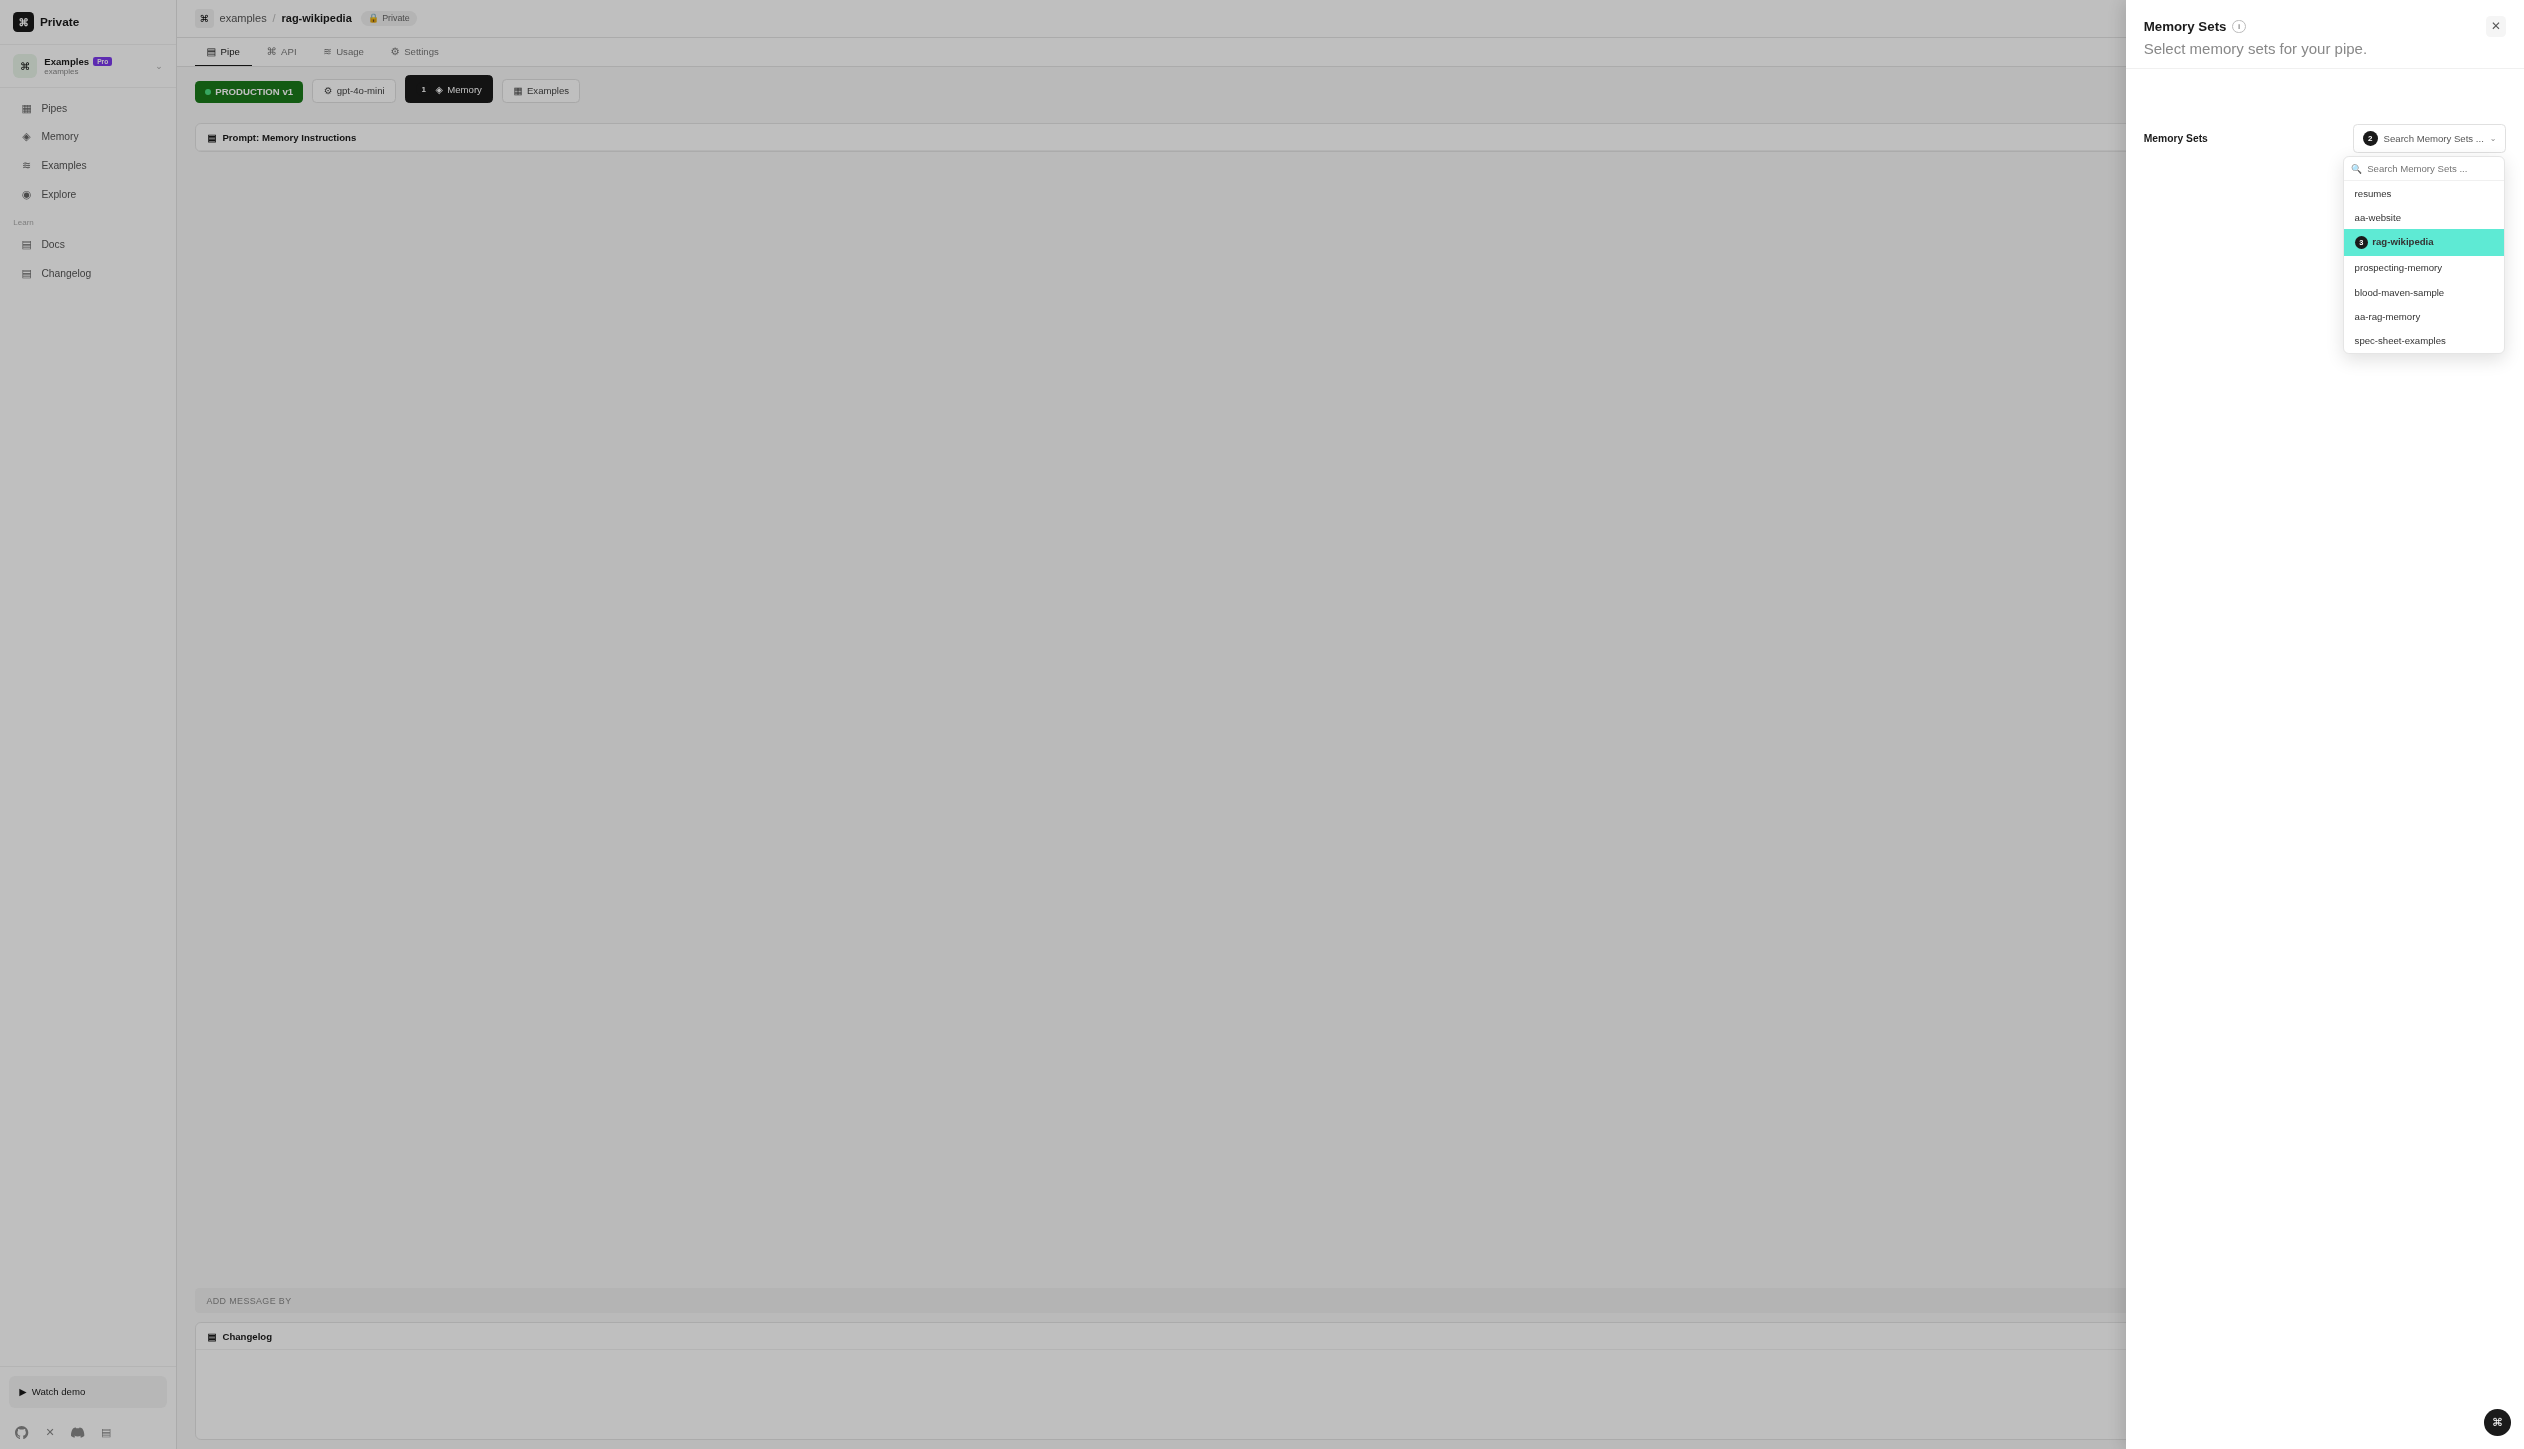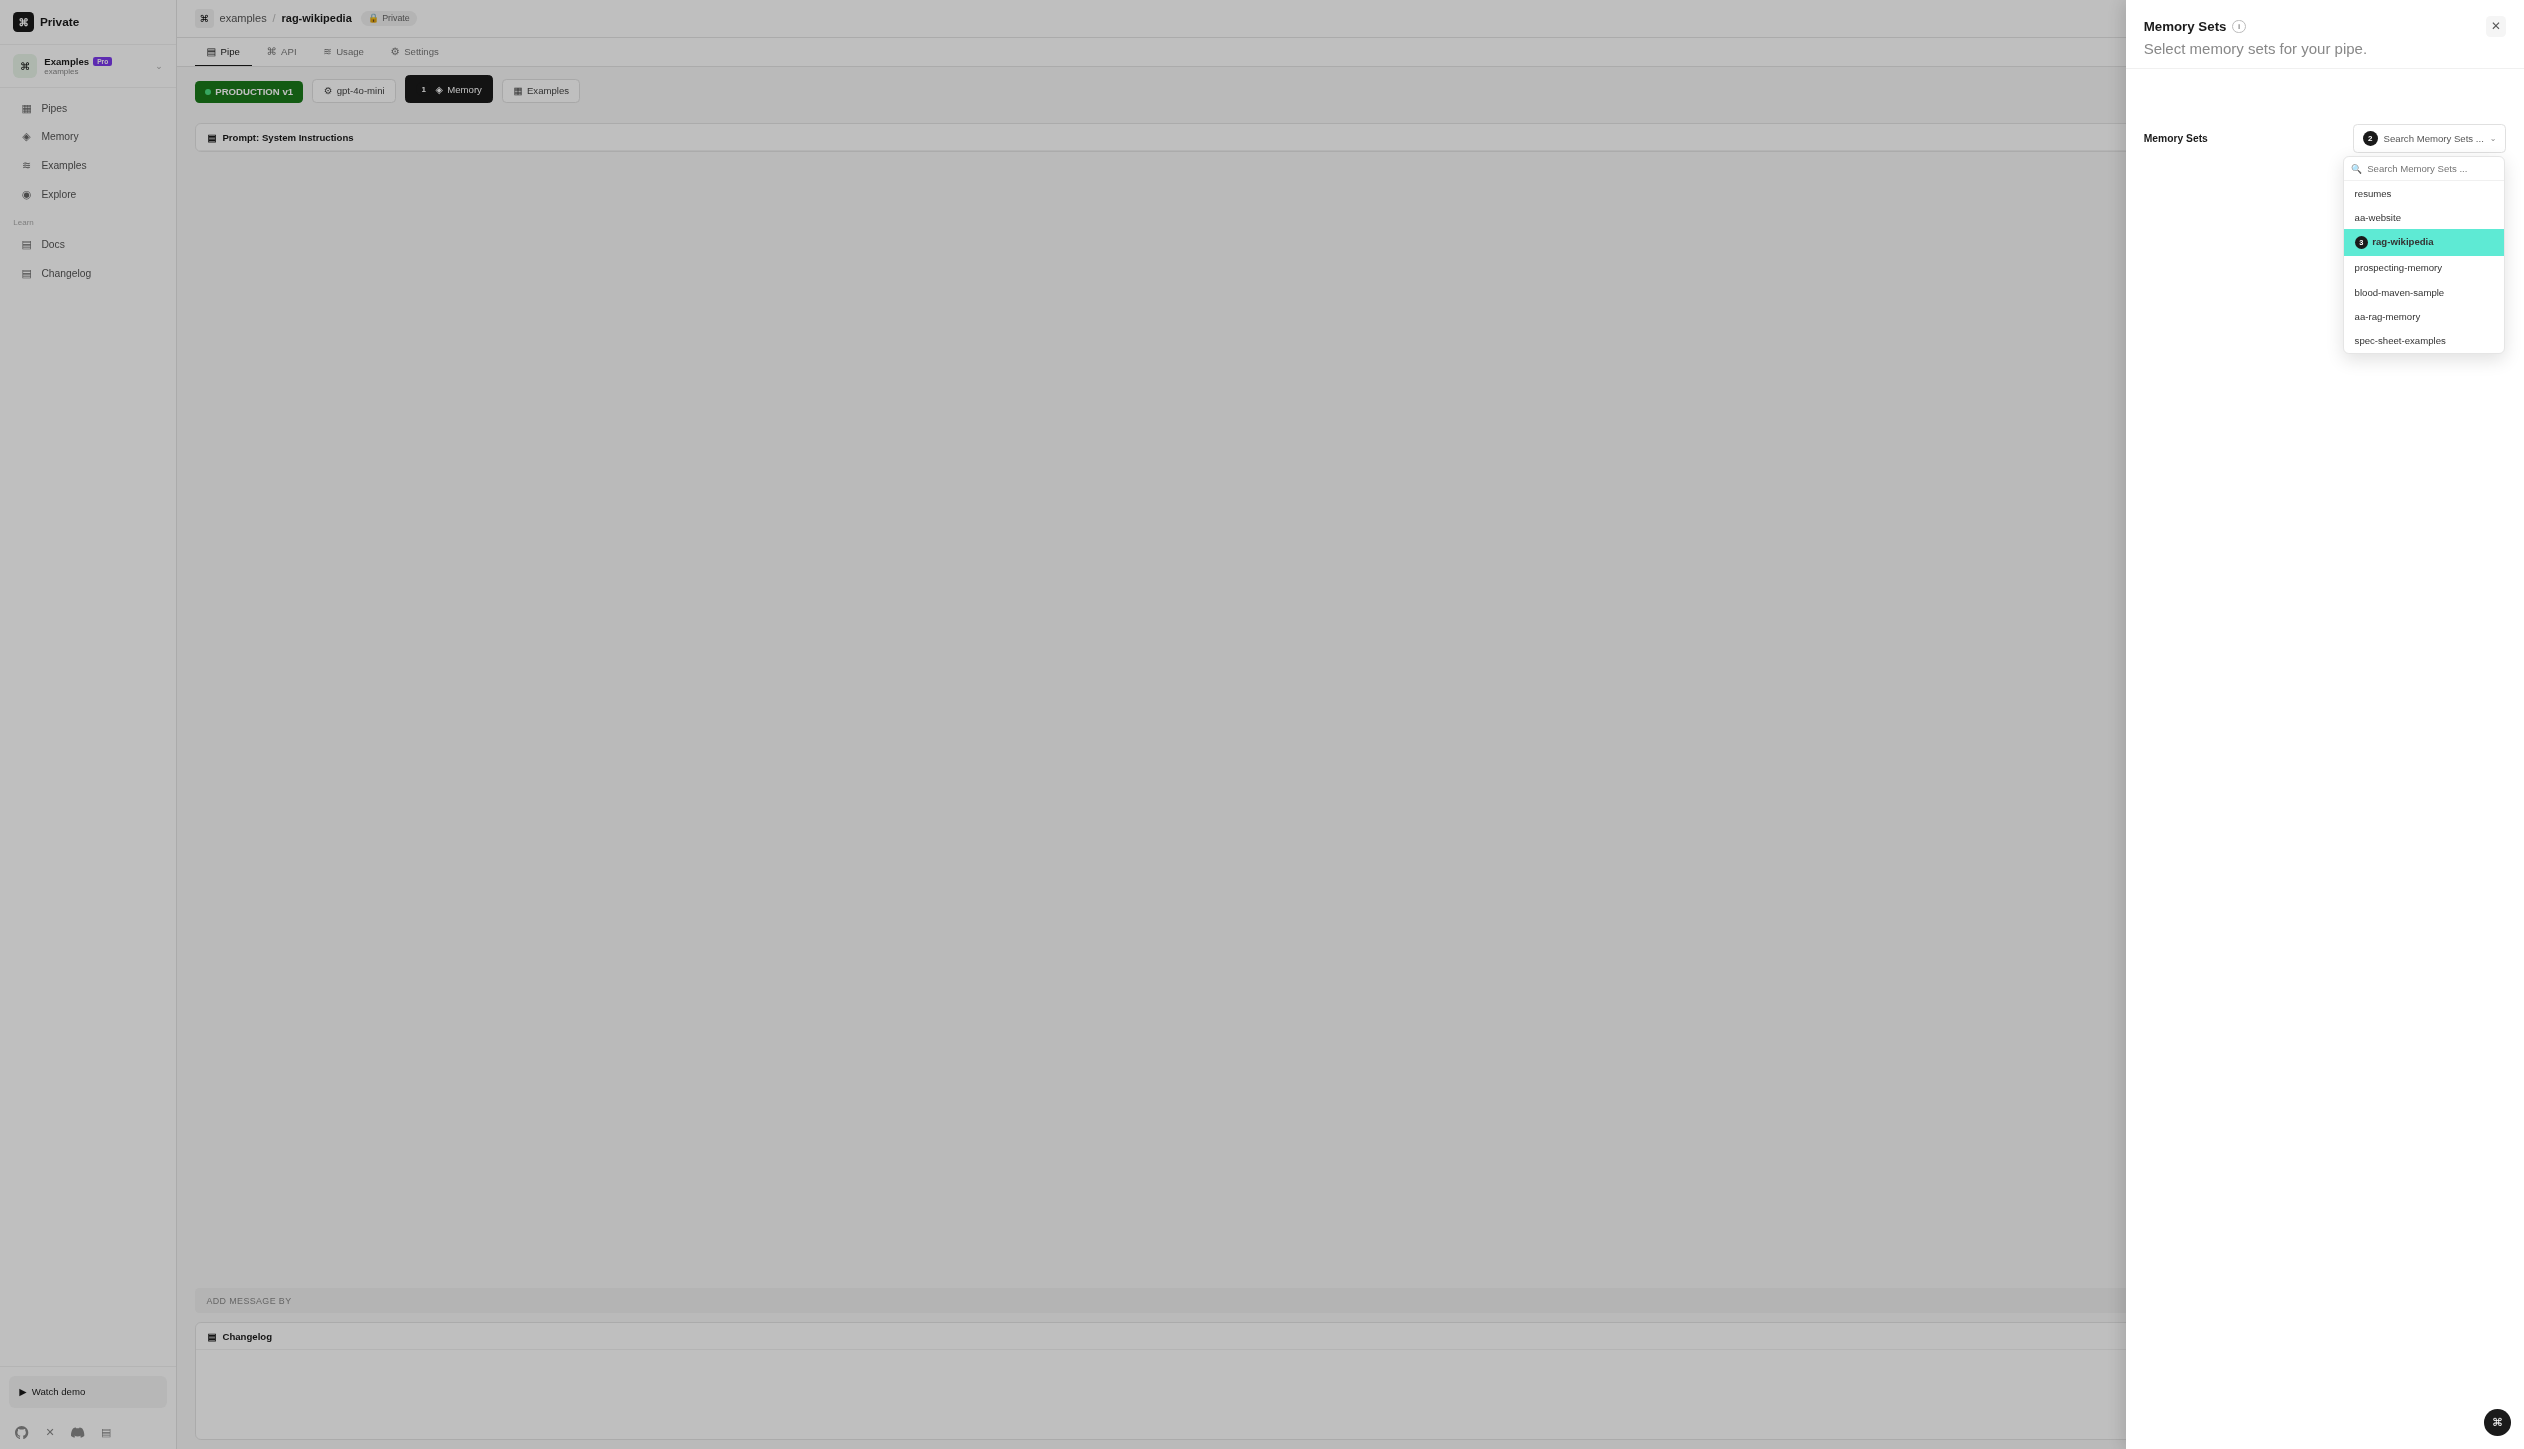--- a/index.html
+++ b/index.html
@@ -719,21 +719,21 @@
     <button class="pipe-tab-btn">
       <span>▦</span>
       <span>Examples</span>
     </button>
   </div>
 
   <div class="pipe-content">
     <div class="prompt-block">
       <div class="prompt-header">
         <span>▤</span>
-        <span>Prompt: System Instructions</span>
+        <span>Prompt: Memory Instructions</span>
       </div>
     </div>
   </div>
 
   <div class="add-message-bar">
     <span class="add-message-label">ADD MESSAGE BY</span>
     <button class="user-btn">
       <span>◉</span>
       <span>USER</span>
     </button>

